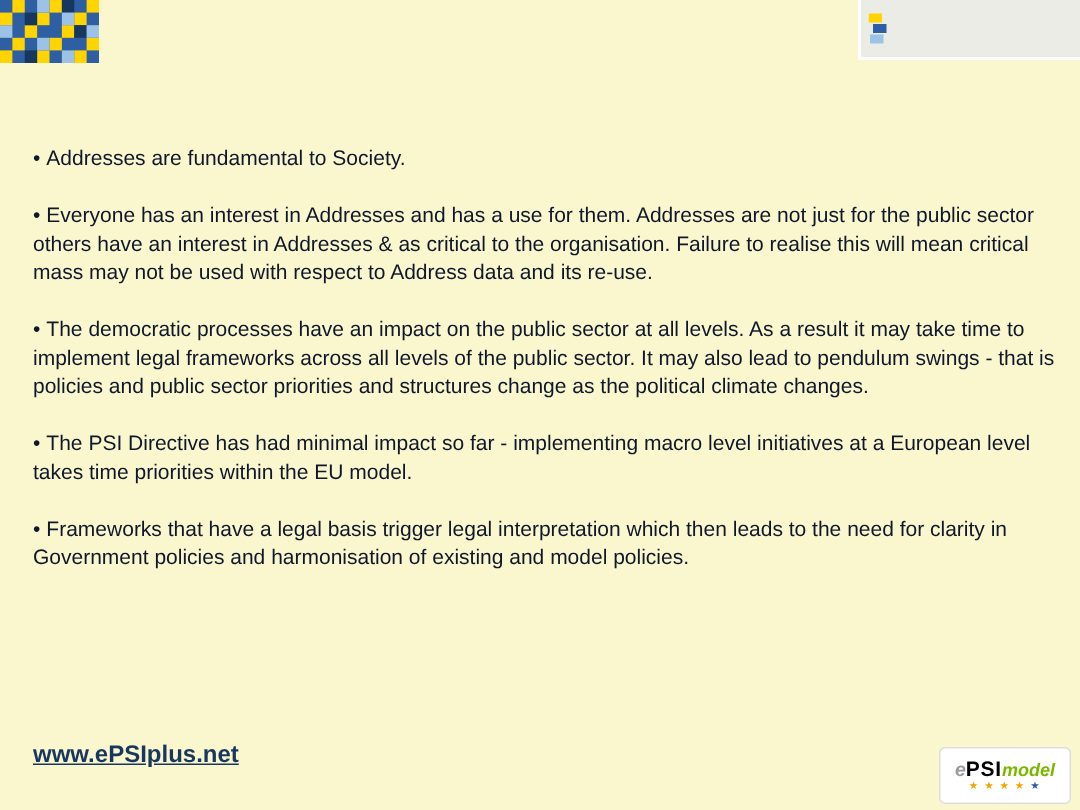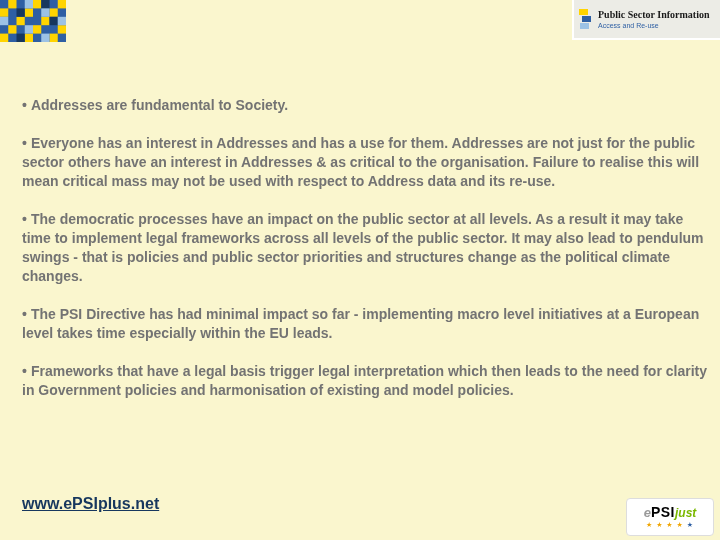--- a/index.html
+++ b/index.html
@@ -21,21 +21,21 @@
     position:absolute;top:0;right:0;width:148px;height:40px;
     background:#ECECE6;border-left:2px solid #FFFFFF;border-bottom:2px solid #FFFFFF;
     box-sizing:border-box;
     display:flex;align-items:center;gap:5px;padding:3px 5px;
   }
   .hl-text{display:flex;flex-direction:column;}
   .hl-title{font-size:10px;font-weight:bold;color:#1A1A1A;font-family:"Liberation Serif",serif;white-space:nowrap;}
   .hl-sub{font-size:7px;color:#2E5FA3;margin-top:2px;}
   .body-text{
     position:absolute;top:96px;left:22px;right:8px;
-    color:#737373;font-size:14px;font-weight:bold;line-height:19px;
+    color:#0f172a;font-size:14px;font-weight:normal;line-height:19px;
   }
   .body-text p{margin:0 0 19px 0;}
   .bullet{margin-right:4px;}
   .footer-link{
     position:absolute;left:22px;bottom:27px;
     font-size:16px;font-weight:bold;color:#17375E;
     text-decoration:underline;cursor:pointer;
   }
   .footer-logo{
     position:absolute;right:6px;bottom:4px;width:86px;height:36px;
@@ -85,39 +85,35 @@
   </div>
 
   <div class="slide-title">Summary</div>
 
   <div class="header-logo">
     <svg width="14" height="22" viewBox="0 0 14 22">
       <rect x="0" y="1" width="9" height="6" fill="#FFD400"></rect>
       <rect x="3" y="8" width="9" height="6" fill="#2E5FA3"></rect>
       <rect x="1" y="15" width="9" height="6" fill="#9CC2E5"></rect>
     </svg>
-    <div class="hl-text">
-      <div class="hl-title">Public Sector Information</div>
-      <div class="hl-sub">Access and Re-use</div>
-    </div>
   </div>
 
   <div class="body-text">
     <p><span class="bullet">•</span><span>Addresses are fundamental to Society.</span></p>
     <p><span class="bullet">•</span><span>Everyone has an interest in Addresses and has a use for them.  Addresses are not just for the public sector others have an interest in Addresses &amp; as critical to the organisation.  Failure to realise this will mean critical mass may not be used with respect to Address data and its re-use.</span></p>
     <p><span class="bullet">•</span><span>The democratic processes have an impact on the public sector at all levels.  As a result it may take time to implement legal frameworks across all levels of the public sector.  It may also lead to pendulum swings - that is policies and public sector priorities and structures change as the political climate changes.</span></p>
-    <p><span class="bullet">•</span><span>The PSI Directive has had minimal impact so far - implementing macro level initiatives at a European level takes time especially within the EU leads.</span></p>
+    <p><span class="bullet">•</span><span>The PSI Directive has had minimal impact so far - implementing macro level initiatives at a European level takes time priorities within the EU model.</span></p>
     <p><span class="bullet">•</span><span>Frameworks that have a legal basis trigger legal interpretation which then leads to the need for clarity in Government policies and harmonisation of existing and model policies.</span></p>
   </div>
 
   <a class="footer-link">www.ePSIplus.net</a>
 
   <div class="footer-logo">
     <div class="fl-line">
-      <span class="fl-e">e</span><span class="fl-psi">PSI</span><span class="fl-plus">just</span>
+      <span class="fl-e">e</span><span class="fl-psi">PSI</span><span class="fl-plus">model</span>
     </div>
     <div class="stars">
       <span>★ ★ ★ ★</span>
       <span class="star-blue">★</span>
     </div>
   </div>
 
 </div>
 
 </body></html>

